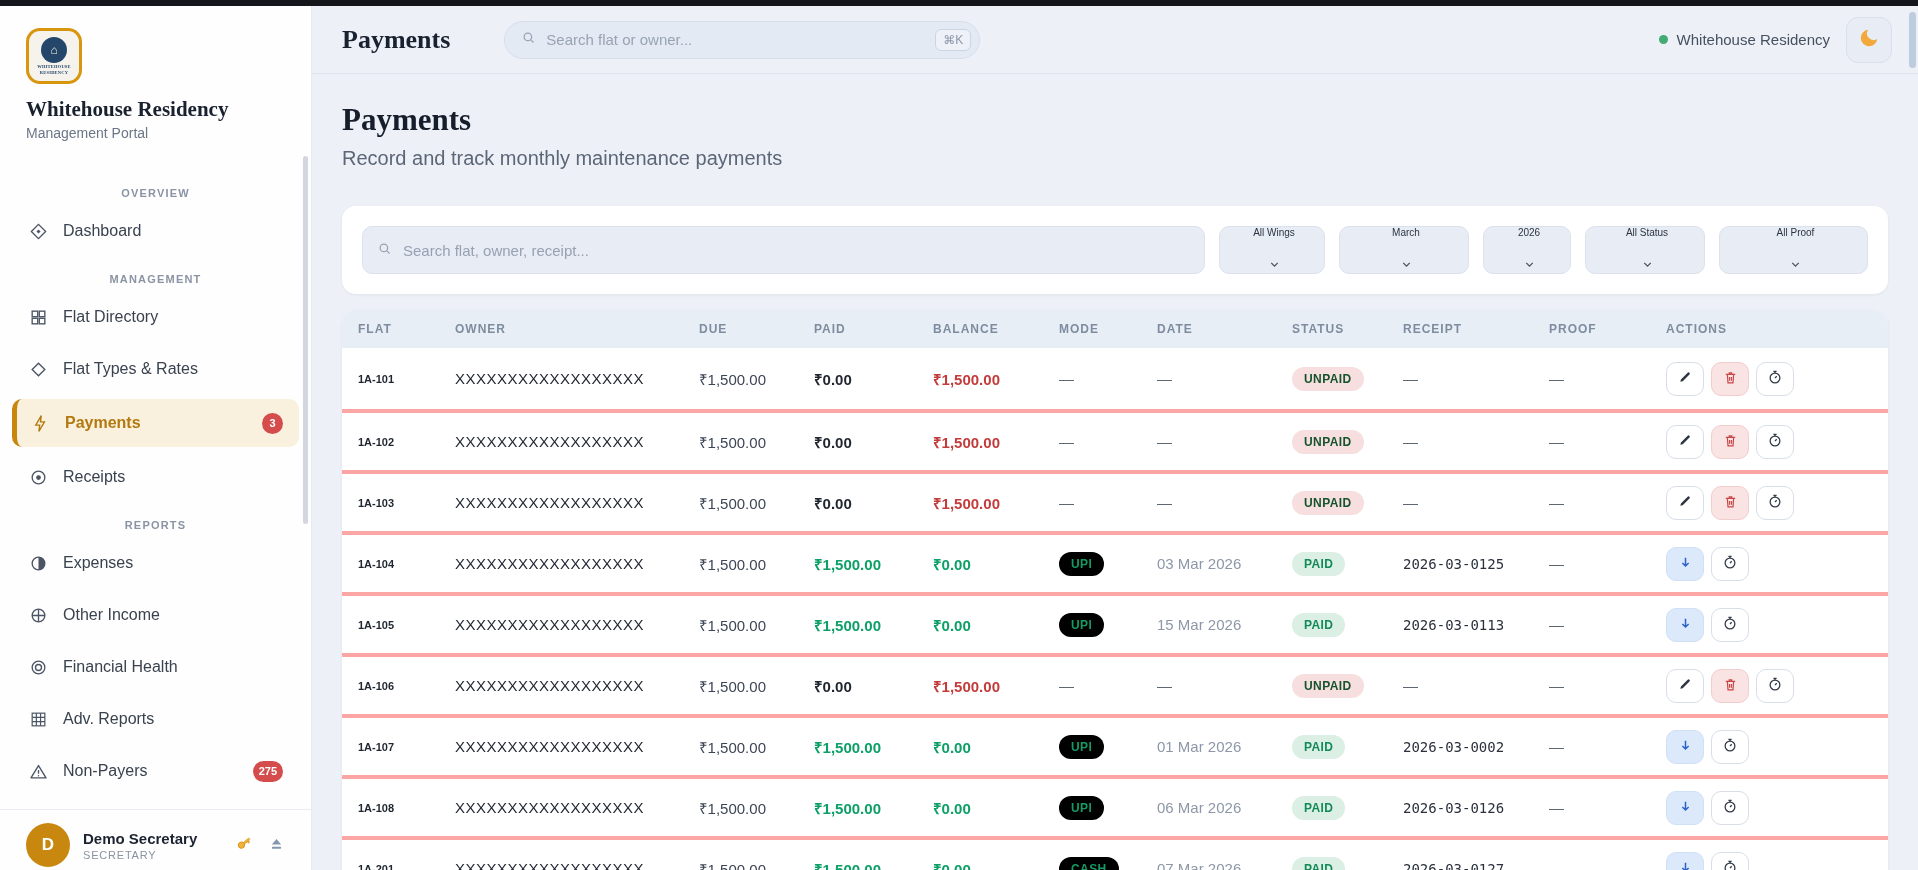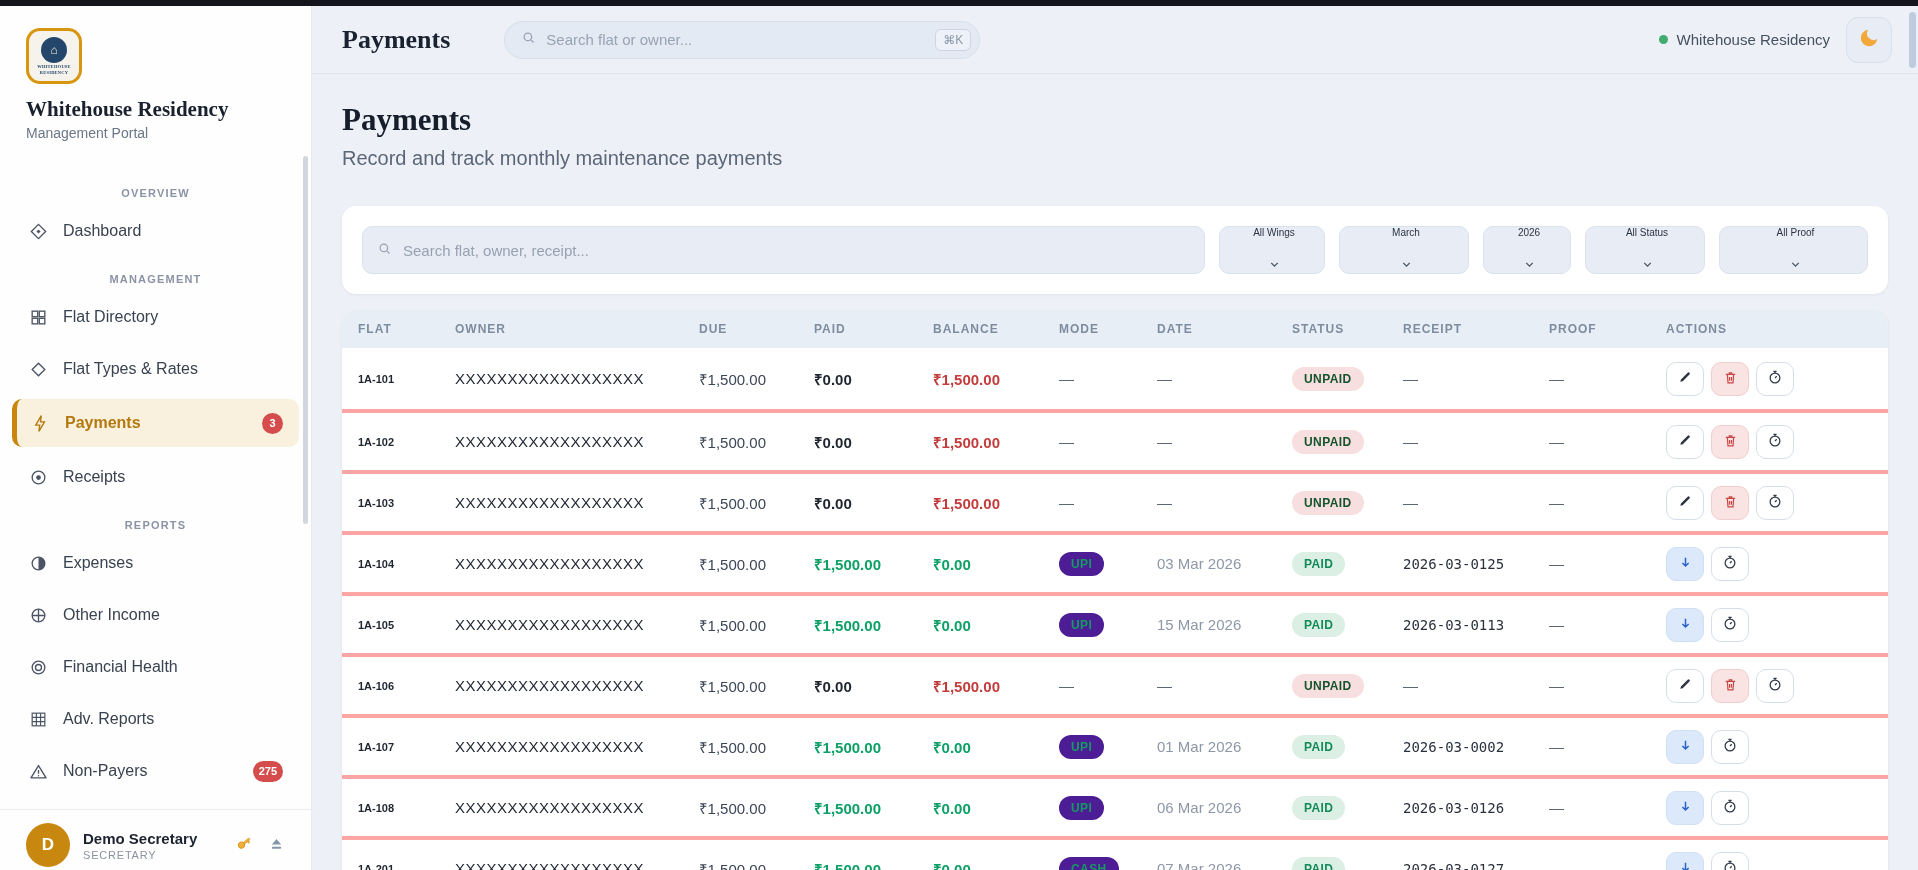--- a/index.html
+++ b/index.html
@@ -104,21 +104,21 @@
   .cell-owner { font-size:15px; color:#232a35; letter-spacing:.5px; }
   .cell-due { font-size:15px; color:#3c4656; }
   .cell-paid { font-size:15px; font-weight:700; color:#1f2630; }
   .row-paid .cell-paid { color:#0ca066; }
   .cell-balance { font-size:15px; font-weight:700; color:#c43b3b; }
   .row-paid .cell-balance { color:#0ca066; }
   .cell-date { font-size:15px; color:#8d97a7; }
   .dash { color:#5d6774; font-size:15px; }
   .badge { display:inline-flex; align-items:center; padding:5px 12px; border-radius:999px;
            font-size:12px; font-weight:700; letter-spacing:.4px; width:fit-content; }
-  .badge-mode { background:#4c1d95; color:#169a64; }
+  .badge-mode { background:#000000; color:#169a64; }
   .badge-paid { background:#dcefe4; color:#128a58; }
   .badge-unpaid { background:#f8dfdf; color:#14532d; }
   .cell-receipt { font-family:"DejaVu Sans Mono", monospace; font-size:14px; color:#2a313d; }
   .cell-actions { display:flex; gap:7px; }
   .act-btn { width:38px; height:34px; border-radius:10px; display:inline-flex; align-items:center;
              justify-content:center; background:#fff; border:1px solid transparent; cursor:pointer; padding:0; }
   .act-edit { border-color:#d7dee8; }
   .act-del { background:#f9e3e3; border-color:#f2cdcd; }
   .act-hist { border-color:#d7dee8; }
   .act-dl { background:#dce9fa; border-color:#cfe0f6; }

